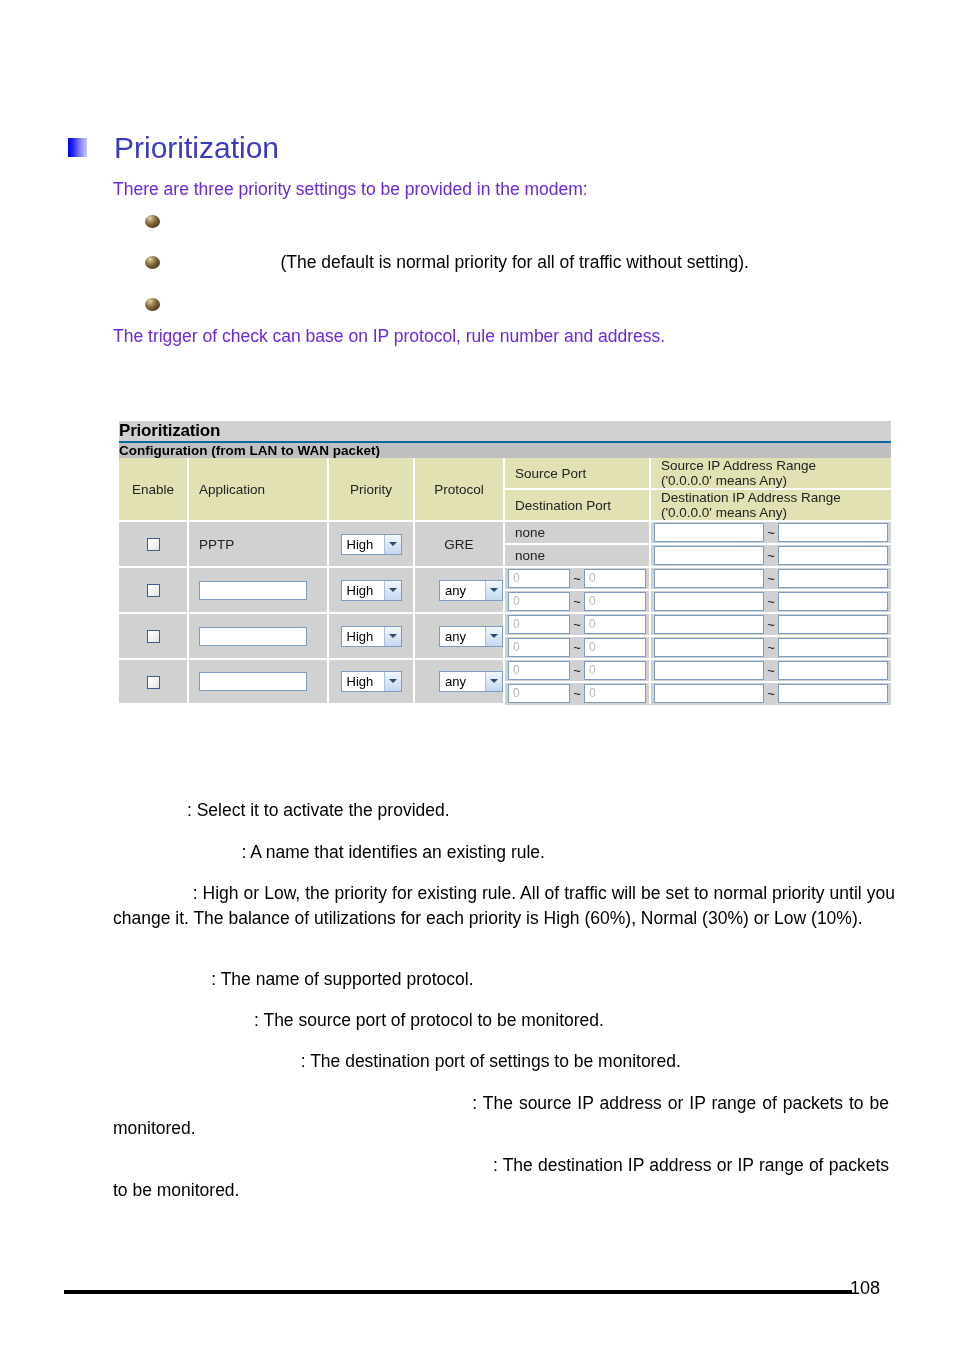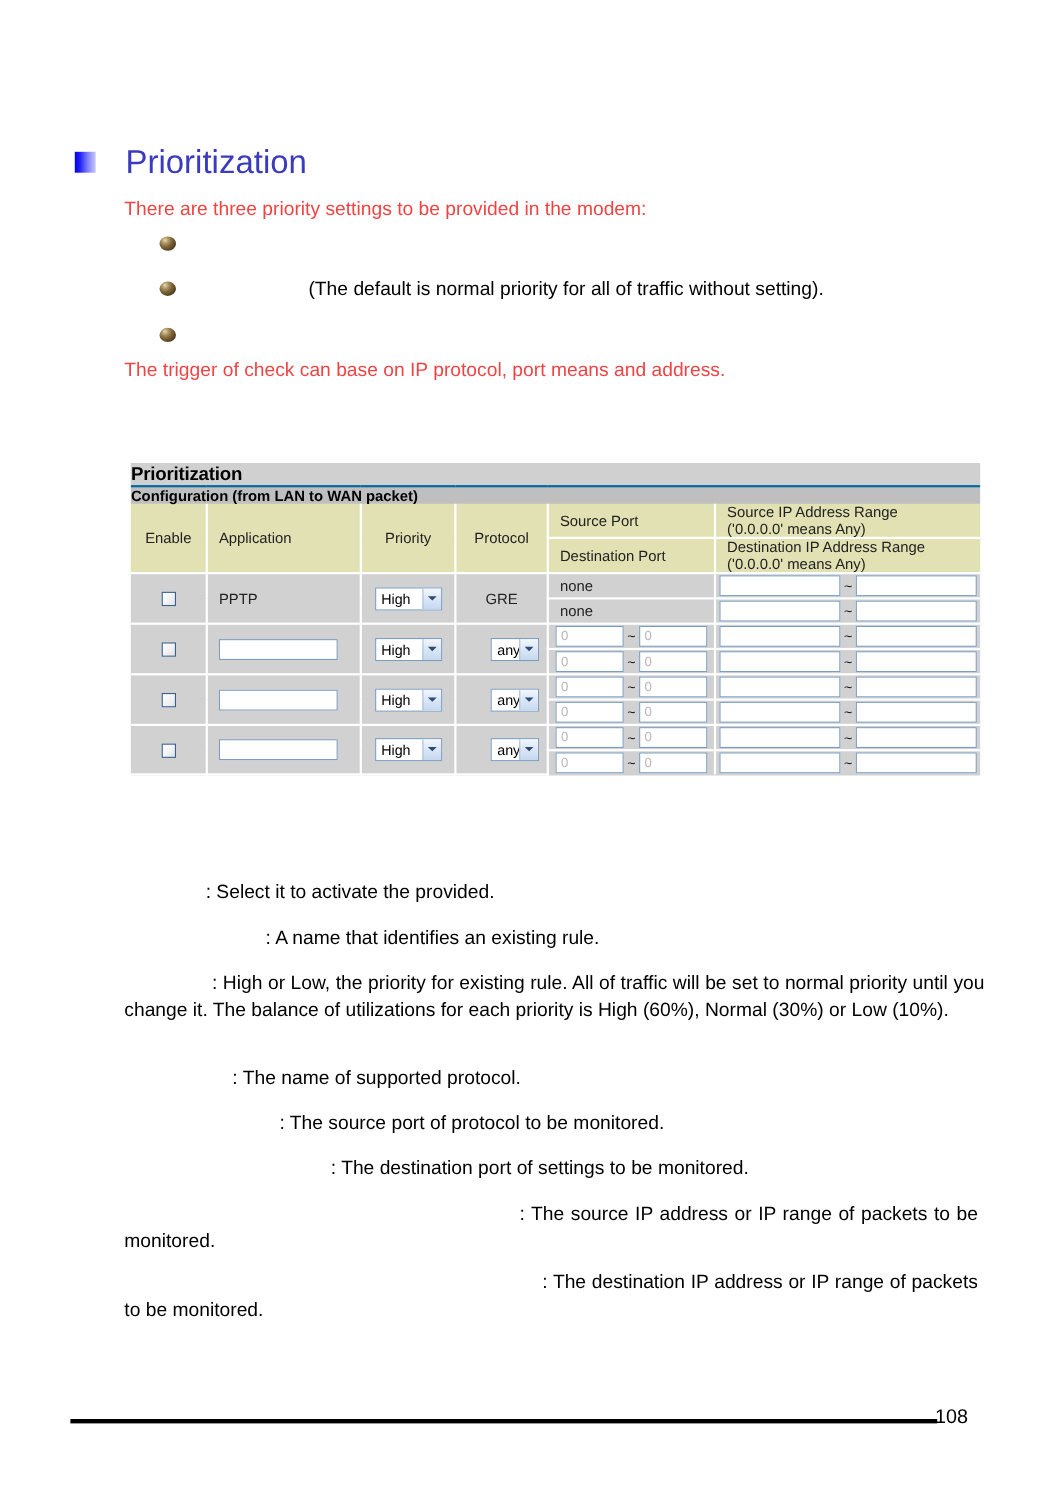--- a/index.html
+++ b/index.html
@@ -49,21 +49,21 @@
     color: #3b3bbf;
     font-weight: normal;
     white-space: nowrap;
   }
 
   
   .para {
     position: absolute;
     font-size: 17.5px;
     line-height: 25px;
-    color: #ef4444;
+    color: #6d28d9;
   }
   .para.justify {
     text-align: justify;
     text-justify: inter-word;
   }
 
   .p-intro  { left: 113px; top: 177px;  width: 790px; }
   .p-trig   { left: 113px; top: 324px;  width: 790px; }
   .p-balance{ left: 113px; top: 356px;  width: 776px; }
 
@@ -200,21 +200,21 @@
     position: relative;
     font-size: 13px;
     line-height: 19px;
     color: #000000;
     text-align: left;
     padding-left: 5px;
     white-space: nowrap;
     overflow: hidden;
   }
   .sel.pri { width: 61px; }
-  .sel.pro { width: 44px; margin-left: 24px; }
+  .sel.pro { width: 64px; margin-left: 24px; }
   .sel .arrowbox {
     position: absolute;
     right: 0px;
     top: 0px;
     bottom: 0px;
     width: 16px;
     background: linear-gradient(to bottom, #f3f7fd 0%, #dde8f7 45%, #c5d8ef 100%);
     border-left: 1px solid #a8c0dc;
   }
   .sel .arrowbox::after {
@@ -296,21 +296,21 @@
   </div>
 
   <div class="bullet-item b2">
     <span class="sphere"></span><span class="blank-label">Normal</span><span class="bullet-note" style="margin-left:56px">(The default is normal priority for all of traffic without setting).</span>
   </div>
 
   <div class="bullet-item b3">
     <span class="sphere"></span><span class="blank-label">Low</span><span class="bullet-note"></span>
   </div>
 
-  <div class="para p-trig">The trigger of check can base on IP protocol, port means and address.</div>
+  <div class="para p-trig">The trigger of check can base on IP protocol, rule number and address.</div>
 
   <table class="cfg">
     <tbody>
       <tr>
         <td class="cfg-title" colspan="8">Prioritization</td>
       </tr>
       <tr>
         <td class="cfg-sub" colspan="8">Configuration (from LAN to WAN packet)</td>
       </tr>
 

